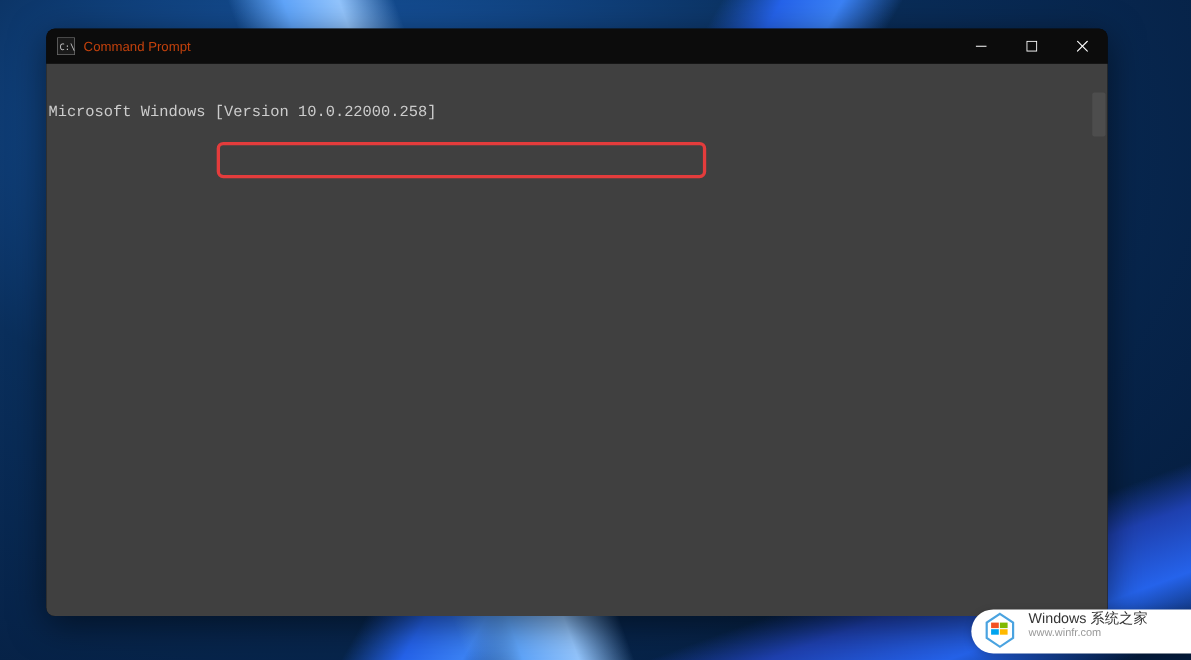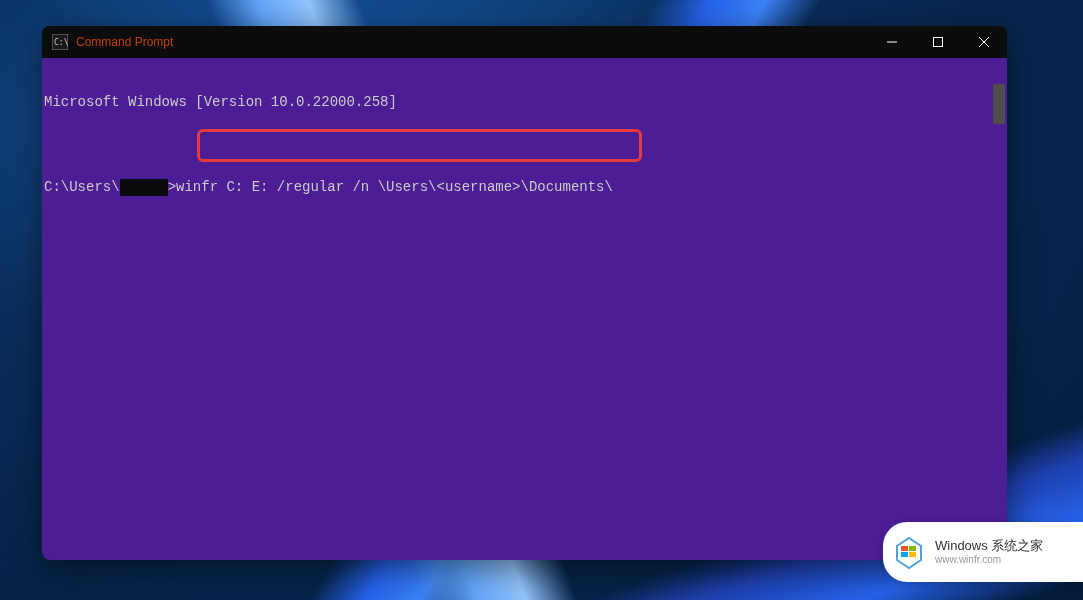--- a/index.html
+++ b/index.html
@@ -112,21 +112,21 @@
       cursor: pointer;
     }
     
     .win-btn svg {
       width: 10px;
       height: 10px;
     }
     
     .terminal-content {
       flex: 1;
-      background: #4c1d95;
+      background: #404040;
       padding: 2px 2px;
       font-family: Consolas, "Courier New", monospace;
       font-size: 14px;
       line-height: 17px;
       color: #cccccc;
       position: relative;
       white-space: pre;
     }
     
     .terminal-line {
@@ -162,27 +162,26 @@
       top: 58px;
       width: 12px;
       height: 40px;
       background: #4d4d4d;
       border-radius: 2px;
     }
     
     .watermark-badge {
       position: absolute;
       right: 0;
-      bottom: 18px;
+      bottom: 6px;
       width: 200px;
-      height: 60px;
+      height: 40px;
       background: #ffffff;
       border-radius: 24px 0 0 24px;
       display: flex;
-      align-items: center;
       padding-left: 8px;
       box-shadow: 0 2px 8px rgba(0,0,0,0.2);
     }
     
     .watermark-logo {
       width: 36px;
       height: 36px;
       margin-right: 8px;
       flex-shrink: 0;
     }
@@ -238,21 +237,20 @@
             <line x1="0" y1="0" x2="10" y2="10" stroke="#fff" stroke-width="1"></line>
             <line x1="10" y1="0" x2="0" y2="10" stroke="#fff" stroke-width="1"></line>
           </svg>
       </div>
     </div>
   </div>
 
   <div class="terminal-content">
     <div class="terminal-line">Microsoft Windows [Version 10.0.22000.258]</div>
     <div class="terminal-line"></div>
-    <div class="prompt-line"><span>C:\Users\</span><span class="redacted-span">     </span><span>&gt;</span><span>winfr C: E: /regular /n \Users\&lt;username&gt;\Documents\</span></div>
   </div>
 
   <div class="highlight-box"></div>
   <div class="scrollbar"></div>
 </div>
 
 <div class="watermark-badge">
   <div class="watermark-logo">
     <svg viewBox="0 0 36 36">
       <path d="M18 4 L30 12 L30 26 L18 34 L6 26 L6 12 Z" fill="none" stroke="#4aa3e0" stroke-width="2"></path>

